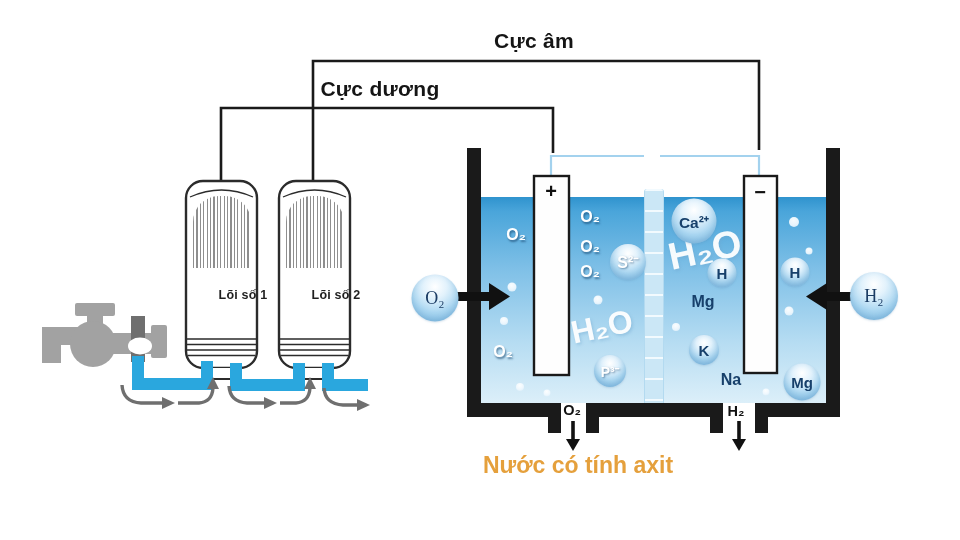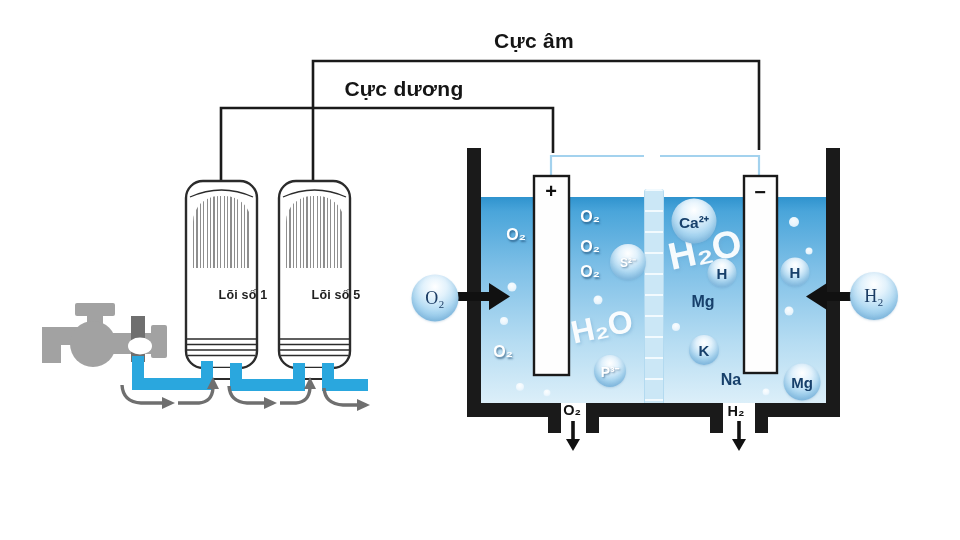--- a/index.html
+++ b/index.html
@@ -145,39 +145,39 @@
     <g>
       <line x1="739" y1="421" x2="739" y2="440" stroke="#111" stroke-width="3.6"></line>
       <polygon points="732,439 746,439 739,451" fill="#111"></polygon>
     </g>
   </svg>
 
   <div class="hatch" style="left:193px; top:196px;"></div>
   <div class="hatch" style="left:286px; top:196px;"></div>
 
   <div class="lbl title" style="left:534px; top:41px;text-align:center;">Cực âm</div>
-  <div class="lbl title" style="left:404px; top:89px;">Cực dương</div>
+  <div class="lbl title" style="left:380px; top:89px;">Cực dương</div>
 
   <div class="lbl filter-lbl" style="left:221px; top:295px;">Lõi số 1</div>
-  <div class="lbl filter-lbl" style="left:314px; top:295px;">Lõi số 5</div>
+  <div class="lbl filter-lbl" style="left:314px; top:295px;">Lõi số 2</div>
 
   <div class="lbl electrode-sign" style="left:551px; top:191px;">+</div>
   <div class="lbl electrode-sign" style="left:760px; top:192px;">−</div>
 
   <div class="h2o" style="left:602px; top:327px; font-size:32px;">H₂O</div>
   <div class="h2o" style="left:705px; top:250px; font-size:38px;">H₂O</div>
 
   <div class="lbl gas-white" style="left:516px; top:235px;">O₂</div>
   <div class="lbl gas-white" style="left:590px; top:217px;">O₂</div>
   <div class="lbl gas-white" style="left:590px; top:247px;">O₂</div>
   <div class="lbl gas-white" style="left:590px; top:272px;">O₂</div>
   <div class="lbl gas-white" style="left:503px; top:352px;">O₂</div>
 
   <div class="sphere" style="left:628px; top:262px; width:36px; height:36px;">
-    <span class="sphere-white" style="font-size:12px;">S²⁻</span>
+    <span class="sphere-white" style="font-size:16px;">S²⁻</span>
   </div>
   <div class="sphere" style="left:610px; top:371px; width:32px; height:32px;">
     <span class="sphere-white" style="font-size:14px;">P³⁻</span>
   </div>
 
   <div class="sphere" style="left:694px; top:221px; width:45px; height:45px;">
     <span class="sphere-ion" style="font-size:15.5px;">Ca²⁺</span>
   </div>
   <div class="sphere" style="left:722px; top:273px; width:29px; height:29px;">
     <span class="sphere-ion" style="font-size:15px;">H</span>
@@ -197,20 +197,21 @@
   <div class="sphere" style="left:435px; top:298px; width:47px; height:47px;">
     <span class="sphere-gas" style="font-size:18px;">O₂</span>
   </div>
   <div class="sphere" style="left:874px; top:296px; width:48px; height:48px;">
     <span class="sphere-gas" style="font-size:18px;">H₂</span>
   </div>
 
   <div class="lbl outlet-gas" style="left:572px; top:410px;">O₂</div>
   <div class="lbl outlet-gas" style="left:736px; top:411px;">H₂</div>
 
+  <div class="lbl out-label" style="left:578px; top:465px; color:#E5A03C;">Nước có tính axit</div>
 
   <div class="bubble" style="left:512px; top:287px; width:9px;  height:9px;"></div>
   <div class="bubble" style="left:504px; top:321px; width:8px;  height:8px;"></div>
   <div class="bubble" style="left:520px; top:387px; width:8px;  height:8px;"></div>
   <div class="bubble" style="left:598px; top:300px; width:9px;  height:9px;"></div>
   <div class="bubble" style="left:547px; top:393px; width:7px;  height:7px;"></div>
   <div class="bubble" style="left:676px; top:327px; width:8px;  height:8px;"></div>
   <div class="bubble" style="left:794px; top:222px; width:10px; height:10px;"></div>
   <div class="bubble" style="left:809px; top:251px; width:7px;  height:7px;"></div>
   <div class="bubble" style="left:789px; top:311px; width:9px;  height:9px;"></div>

